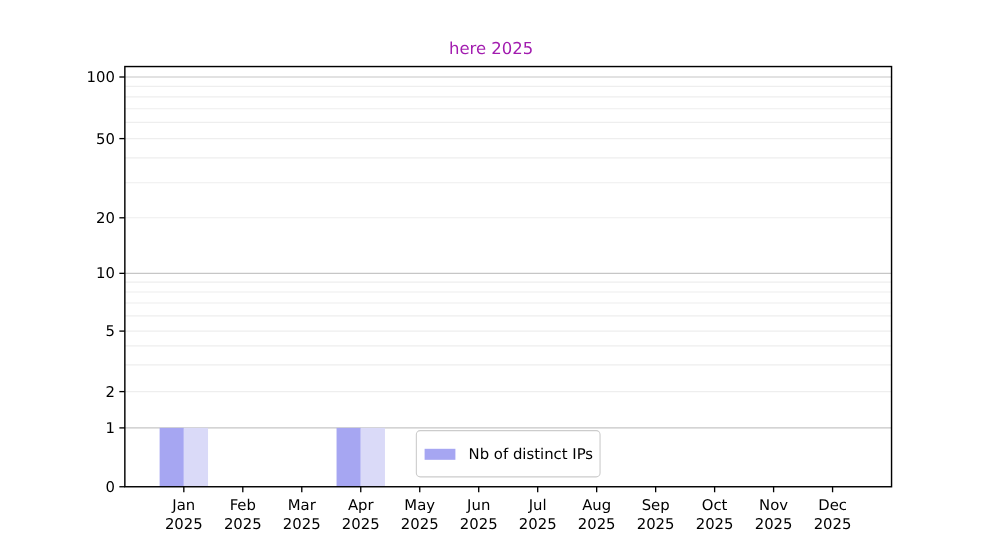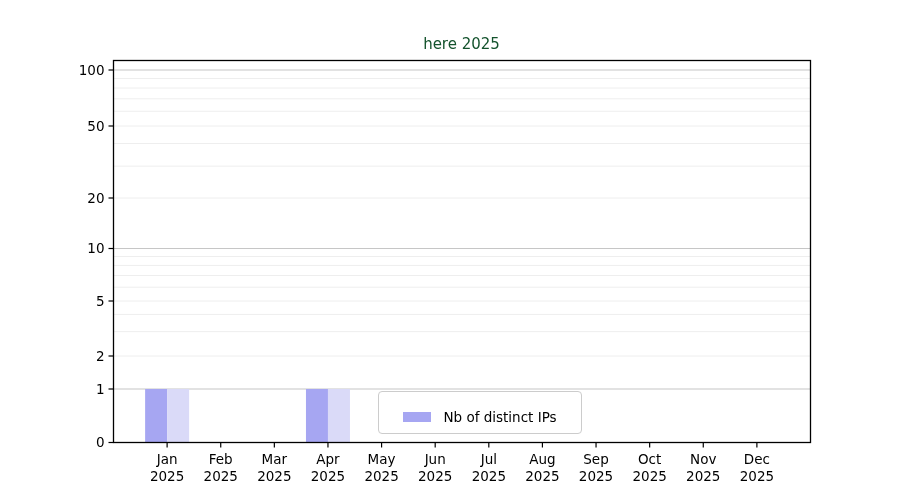--- a/index.html
+++ b/index.html
@@ -15,43 +15,43 @@
     background: #ffffff;
     overflow: hidden;
   }
   #plot-svg {
     position: absolute;
     left: 0;
     top: 0;
   }
   #chart-title {
     position: absolute;
-    left: 113px;
+    left: 98px;
     top: 35px;
     width: 697px;
     text-align: center;
     font-size: 15px;
-    color: #14532d;
+    color: #a21caf;
     line-height: 1.2;
   }
   #legend {
     position: absolute;
     left: 378px;
     top: 391px;
-    width: 204px;
+    width: 168px;
     height: 43px;
     box-sizing: border-box;
     background: rgba(255,255,255,0.88);
     border: 1px solid #cccccc;
     border-radius: 4px;
     display: flex;
-    flex-direction: row;
+    flex-direction: column;
     justify-content: center;
     gap: 4px;
-    padding: 17px 7px;
+    padding: 4px 7px;
   }
   .legend-row {
     display: flex;
     align-items: center;
     gap: 12px;
     height: 16px;
   }
   .legend-swatch {
     width: 28px;
     height: 10px;

